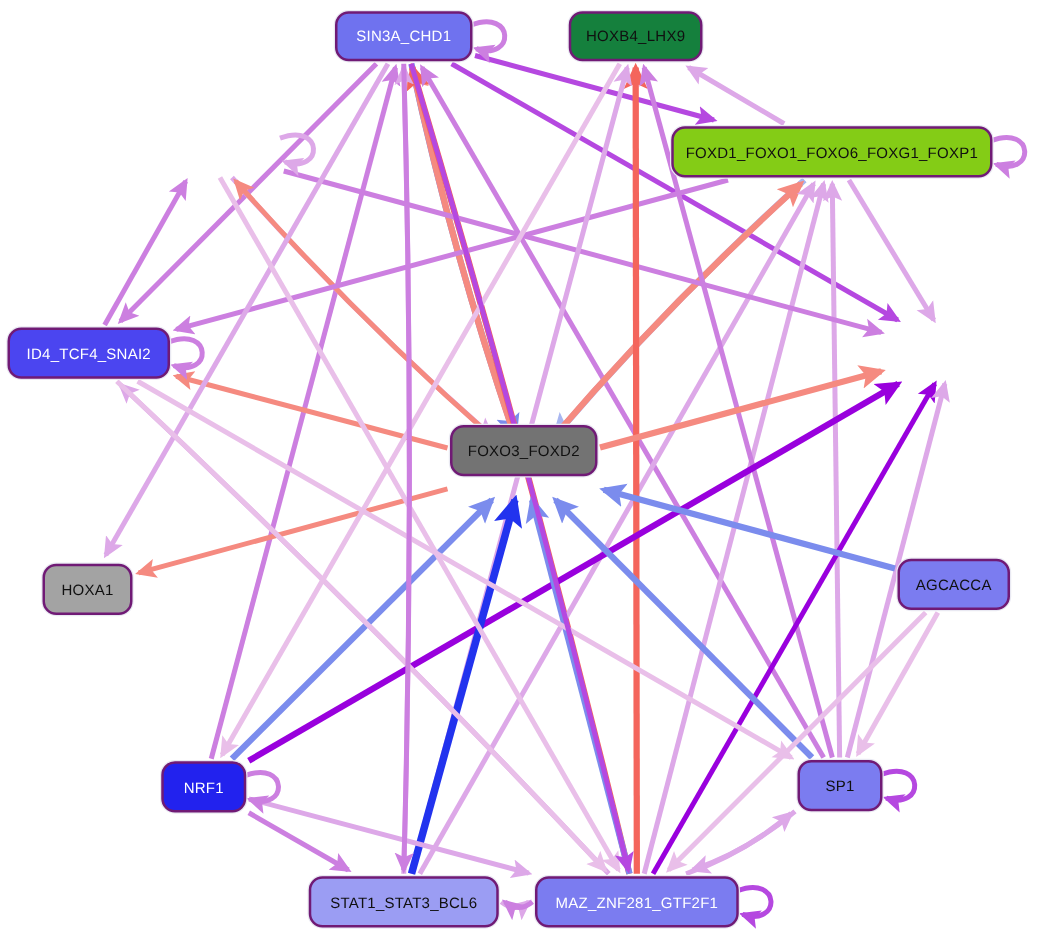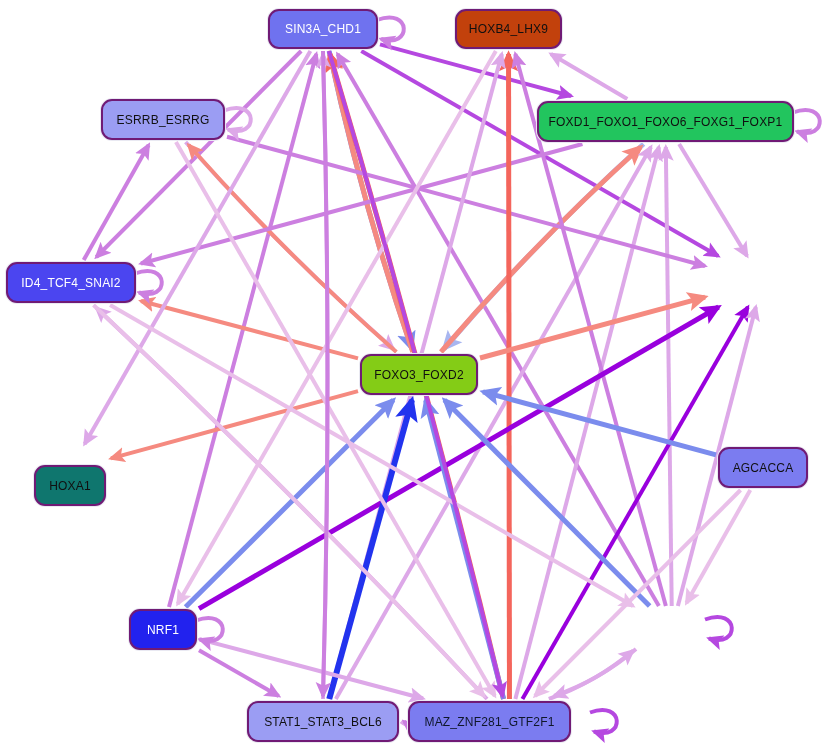--- a/index.html
+++ b/index.html
@@ -113,43 +113,43 @@
       <path d="M224,110.5 C259,97.5 259,139.5 228,129.5" fill="none" stroke="#dda8e8" stroke-width="4" marker-end="url(#ah-dda8e8)"></path>
       <path d="M793,112.5 C828,99.5 828,141.5 797,131.5" fill="none" stroke="#cc7fe0" stroke-width="4" marker-end="url(#ah-cc7fe0)"></path>
       <path d="M135,273.5 C170,260.5 170,302.5 139,292.5" fill="none" stroke="#cc7fe0" stroke-width="4" marker-end="url(#ah-cc7fe0)"></path>
       <path d="M196,620.5 C231,607.5 231,649.5 200,639.5" fill="none" stroke="#cc7fe0" stroke-width="4" marker-end="url(#ah-cc7fe0)"></path>
       <path d="M705,619.5 C740,606.5 740,648.5 709,638.5" fill="none" stroke="#b548e0" stroke-width="4" marker-end="url(#ah-b548e0)"></path>
       <path d="M590,712.5 C625,699.5 625,741.5 594,731.5" fill="none" stroke="#b548e0" stroke-width="4" marker-end="url(#ah-b548e0)"></path>
     </svg>
 <div class="node" style="left: 268px; top: 9px; width: 110px; height: 40px; background: rgb(111, 114, 239); color: rgb(255, 255, 255);">
       <span>SIN3A_CHD1</span>
     </div>
-    <div class="node" style="left: 455px; top: 9px; width: 107px; height: 40px; background: #c2410c; color: rgb(16, 16, 16);">
+    <div class="node" style="left: 455px; top: 9px; width: 107px; height: 40px; background: #15803d; color: rgb(16, 16, 16);">
       <span>HOXB4_LHX9</span>
     </div>
-    <div class="node" style="left: 101px; top: 99px; width: 124px; height: 41px; background: rgb(155, 157, 243); color: rgb(16, 16, 16);">
-      <span>ESRRB_ESRRG</span>
-    </div>
-    <div class="node" style="left: 537px; top: 101px; width: 257px; height: 41px; background: #22c55e; color: rgb(16, 16, 16);">
+    <div class="node" style="left: 537px; top: 101px; width: 257px; height: 41px; background: #84cc16; color: rgb(16, 16, 16);">
       <span>FOXD1_FOXO1_FOXO6_FOXG1_FOXP1</span>
     </div>
     <div class="node" style="left: 6px; top: 262px; width: 130px; height: 41px; background: rgb(75, 69, 240); color: rgb(255, 255, 255); text-align: center;">
       <span>ID4_TCF4_SNAI2</span>
     </div>
-    <div class="node" style="left: 360px; top: 354px; width: 118px; height: 41px; background: #84cc16; color: rgb(16, 16, 16); align-items: center;">
+    <div class="node" style="left: 360px; top: 340px; width: 118px; height: 41px; background: #737373; color: rgb(16, 16, 16); align-items: center;">
       <span>FOXO3_FOXD2</span>
     </div>
-    <div class="node" style="left: 34px; top: 465px; width: 72px; height: 41px; background: #0f766e; color: rgb(16, 16, 16);">
+    <div class="node" style="left: 34px; top: 451px; width: 72px; height: 41px; background: #a3a3a3; color: rgb(16, 16, 16);">
       <span>HOXA1</span>
     </div>
     <div class="node" style="left: 718px; top: 447px; width: 90px; height: 41px; background: rgb(123, 124, 240); color: rgb(16, 16, 16); align-items: center;">
       <span>AGCACCA</span>
     </div>
     <div class="node" style="left: 129px; top: 609px; width: 68px; height: 41px; background: rgb(34, 34, 238); color: rgb(255, 255, 255);">
       <span>NRF1</span>
     </div>
+    <div class="node" style="left: 638px; top: 608px; width: 68px; height: 41px; background: rgb(123, 124, 240); color: rgb(16, 16, 16);">
+      <span>SP1</span>
+    </div>
     <div class="node" style="left: 247px; top: 701px; width: 152px; height: 41px; background: rgb(155, 157, 243); color: rgb(16, 16, 16);">
       <span>STAT1_STAT3_BCL6</span>
     </div>
-    <div class="node" style="left: 408px; top: 701px; width: 163px; height: 41px; background: rgb(123, 124, 240); color: #0f172a;">
+    <div class="node" style="left: 428px; top: 701px; width: 163px; height: 41px; background: rgb(123, 124, 240); color: #ffffff;">
       <span>MAZ_ZNF281_GTF2F1</span>
     </div>
   </div>
 
 </body></html>

